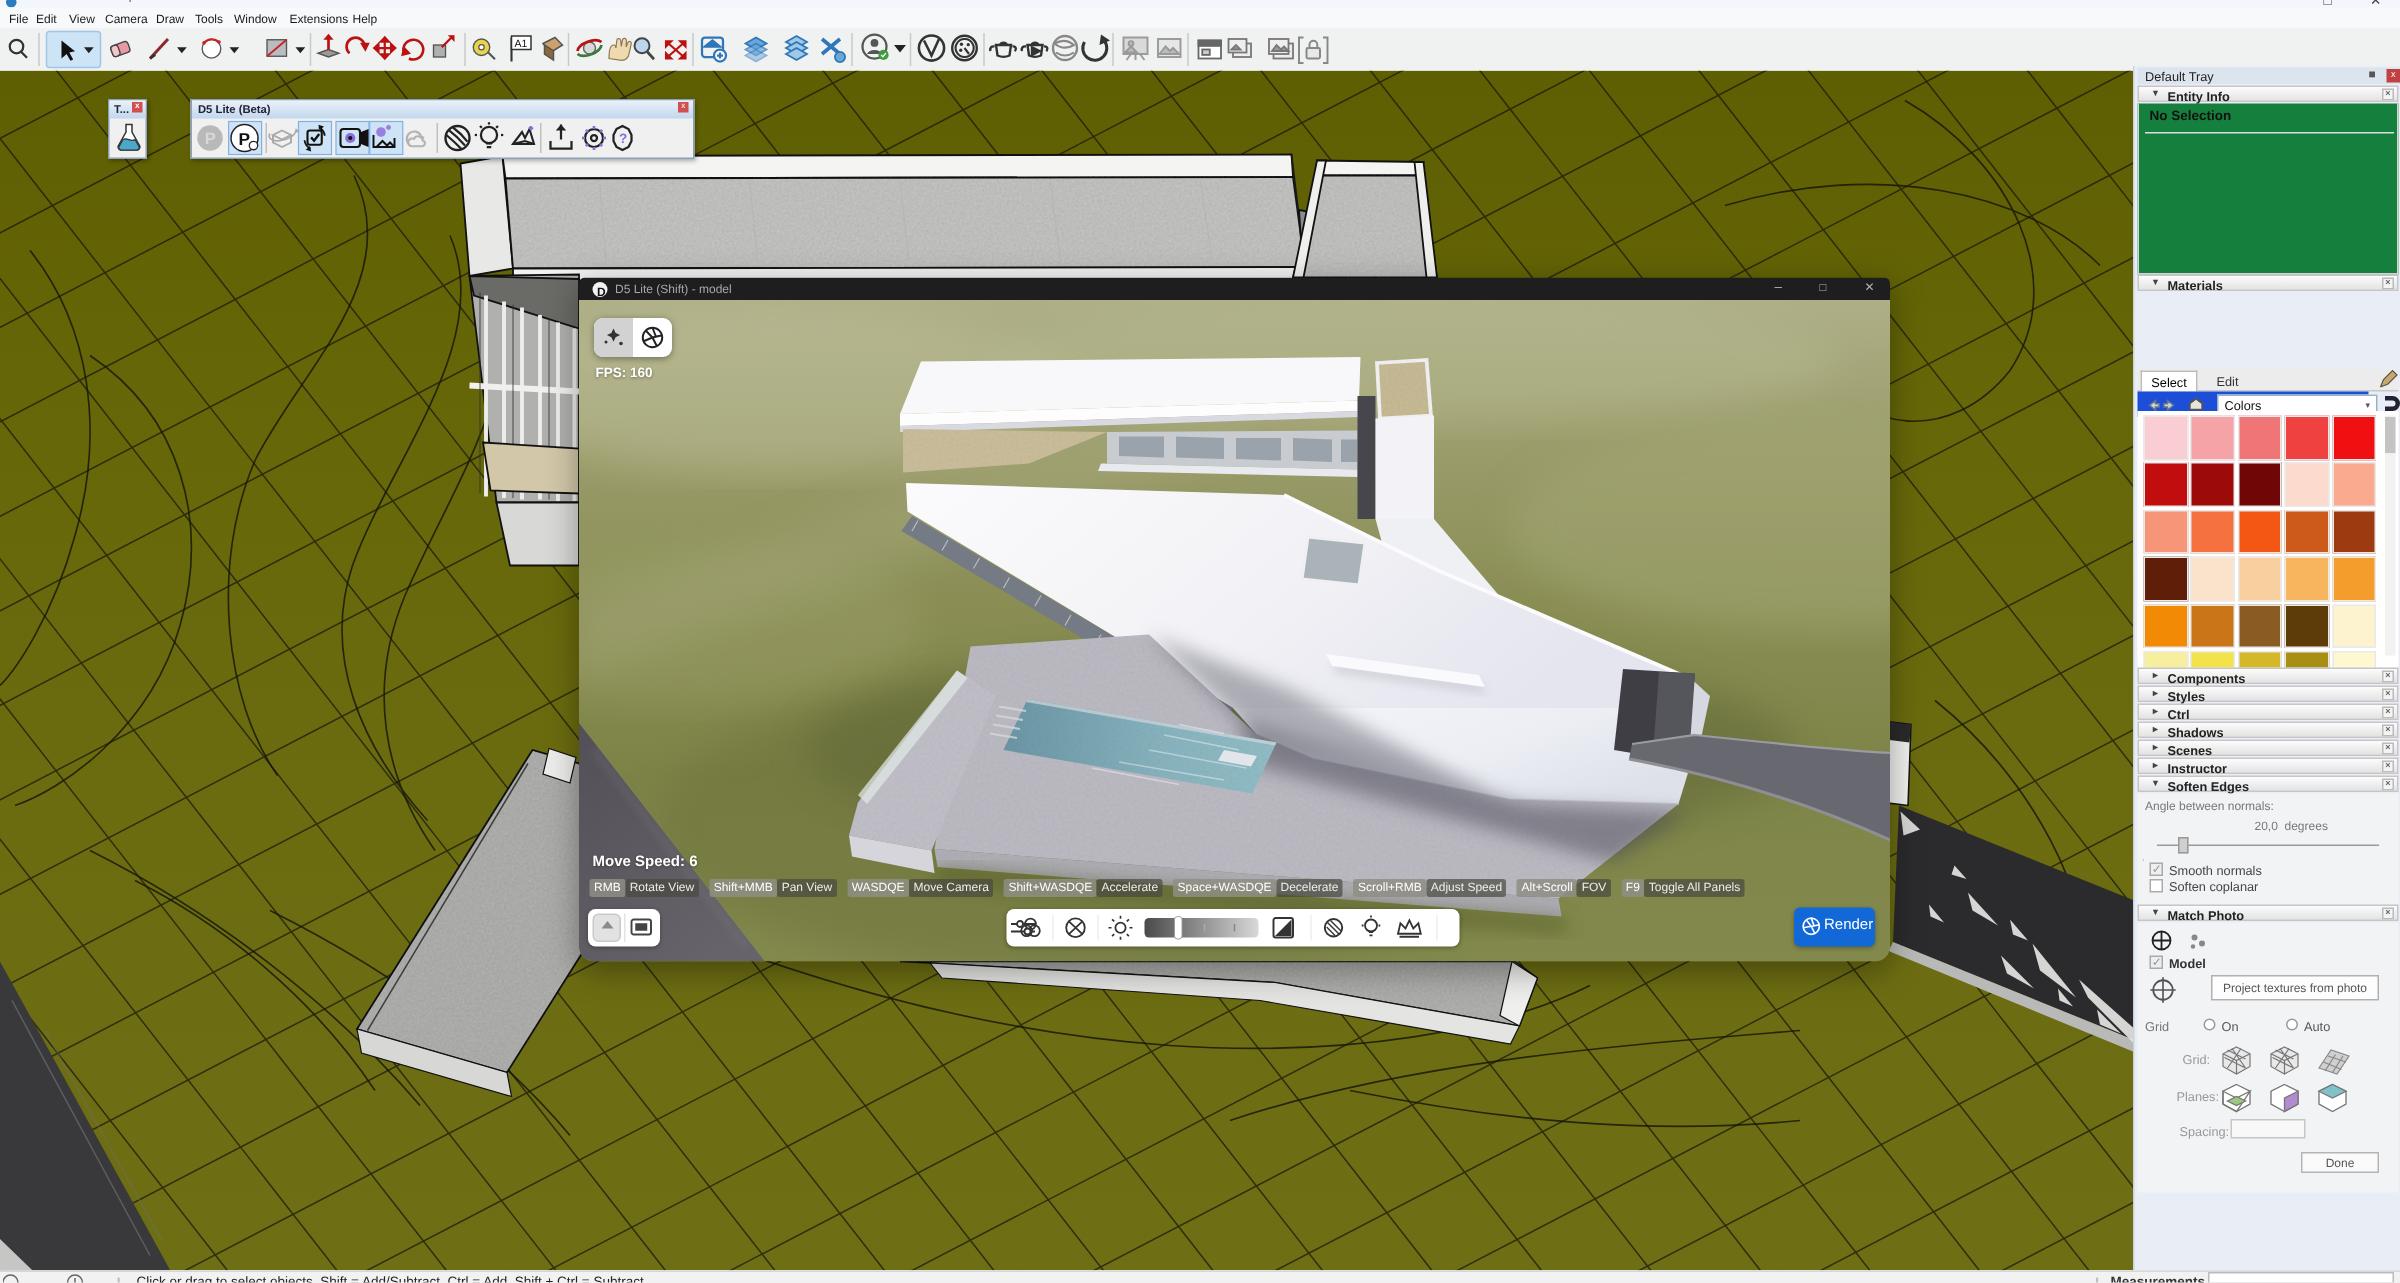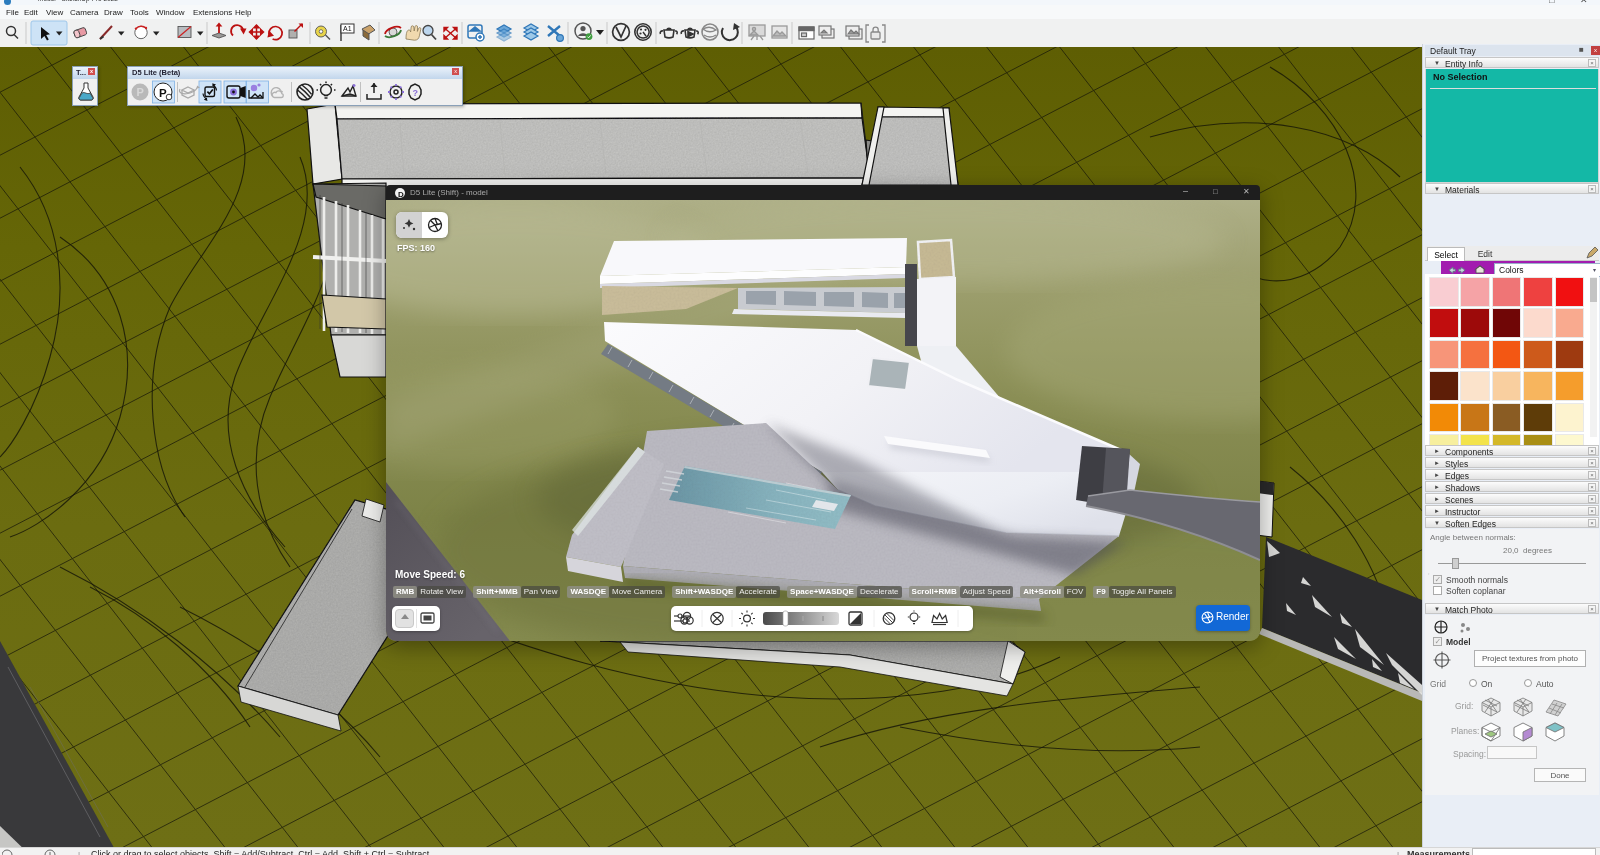--- a/index.html
+++ b/index.html
@@ -4,26 +4,26 @@
 *{margin:0;padding:0;box-sizing:border-box}
 html,body{width:1600px;height:855px;overflow:hidden;font-family:"Liberation Sans",sans-serif;background:#f0f1f1}
 .abs{position:absolute}
 #titlebar{position:absolute;left:0;top:0;width:1600px;height:5px;background:#f3f7fb;overflow:hidden}
 #menubar{position:absolute;left:0;top:5px;width:1600px;height:14px;background:#f7f9fa;font-size:8px;color:#1a1a1a}
 #menubar span{position:absolute;top:3px}
 #toolbar{position:absolute;left:0;top:19px;width:1600px;height:28px;background:#f0f1f1}
 #viewport{position:absolute;left:0;top:47px;width:1422px;height:800px;overflow:hidden}
 #tray{position:absolute;left:1422px;top:44px;width:178px;height:803px;background:#e9eef6;font-family:"Liberation Sans",sans-serif;overflow:hidden;border-left:1px solid #cdd2da}
 #statusbar{position:absolute;left:0;top:847px;width:1600px;height:8px;background:#f2f2f2;border-top:1px solid #d6d6d6;overflow:hidden}
-.hdr{position:absolute;left:2px;height:11px;background:linear-gradient(#fcfcfc,#e3e3e3);border:1px solid #c6c6c6;font-size:8.5px;font-weight:normal;color:#222;width:174px}
+.hdr{position:absolute;left:2px;height:11px;background:linear-gradient(#fcfcfc,#e3e3e3);border:1px solid #c6c6c6;font-size:8.5px;font-weight:bold;color:#222;width:174px}
 .hdr .tri{position:absolute;left:8px;top:2px;font-size:6px;color:#444}
 .hdr .ttl{position:absolute;left:19px;top:0.5px}
 .hdr .xx{position:absolute;right:2px;top:1px;width:8px;height:8px;border:1px solid #bbb;background:#f4f4f4;font-size:6px;color:#666;text-align:center;line-height:7px}
 .chip{display:inline-block;border-radius:2px;font-size:8px;padding:1px 3px 2px 3px;color:#fff;vertical-align:top}
-.chipk{background:rgba(142,142,132,0.85);font-weight:bold}
+.chipk{background:rgba(142,142,132,0.85);font-weight:normal}
 .chipd{background:rgba(72,72,64,0.70);color:#ededeb}
 </style></head><body>
 
 <div id="titlebar">
  <div class="abs" style="left:4px;top:-2.5px;width:7px;height:7px;border-radius:50%;background:#2b7cbd"></div>
  <div class="abs" style="left:38px;top:-5px;font-size:6.5px;color:#333">model - SketchUp Pro 2022</div>
  <div class="abs" style="left:1549px;top:-5px;font-size:9px;color:#444">□</div>
  <div class="abs" style="left:1580px;top:-5px;font-size:9px;color:#444">✕</div>
 </div>
 <div id="menubar">
@@ -721,37 +721,37 @@
     <div class="abs" style="left:2px;top:1px;width:176px;height:11px;background:#dce4ee;font-size:8.5px;color:#222">
       <span style="position:absolute;left:5px;top:0.5px">Default Tray</span>
       <span style="position:absolute;left:154px;top:0px;font-size:8px;color:#555">■</span>
       <span style="position:absolute;left:166px;top:0.5px;width:9px;height:9px;background:#c24040;color:#fff;font-size:6px;text-align:center;line-height:9px">x</span>
     </div>
     <div class="hdr" style="top:13px">
       <span class="tri">▼</span>
       <span class="ttl">Entity Info</span>
       <span class="xx">×</span>
     </div>
-    <div class="abs" style="left:2px;top:25px;width:174px;height:114px;background:#14b8a6;border:1px solid #d4d4d4;border-top:none">
+    <div class="abs" style="left:2px;top:25px;width:174px;height:114px;background:#15803d;border:1px solid #d4d4d4;border-top:none">
       <span style="position:absolute;left:7px;top:3px;font-size:9px;font-weight:bold;color:#111">No Selection</span>
       <div style="position:absolute;left:4px;top:19px;width:166px;height:1px;background:#ddd"></div>
     </div>
     <div class="hdr" style="top:139px">
       <span class="tri">▼</span>
       <span class="ttl">Materials</span>
       <span class="xx">×</span>
     </div>
     <div class="abs" style="left:2px;top:202px;width:174px;height:15px;background:#ececec;border-bottom:1px solid #c9c9c9">
       <div class="abs" style="left:2px;top:1px;width:38px;height:14px;background:#fff;border:1px solid #bbb;border-bottom:none;font-size:8.5px;text-align:center;padding-top:1.5px">Select</div>
       <div class="abs" style="left:42px;top:3px;width:36px;height:12px;font-size:8.5px;text-align:center;color:#333">Edit</div>
       <svg width="14" height="14" style="position:absolute;left:160px;top:0">
         <path d="M2,12 l2,-5 6,-6 3,3 -6,6 -5,2" fill="#c9a96a" stroke="#555" stroke-width="0.8"></path>
       </svg>
     </div>
-    <div class="abs" style="left:18px;top:217px;width:154px;height:17px;background:#a21caf">
+    <div class="abs" style="left:2px;top:217px;width:154px;height:17px;background:#1d4ed8">
       <svg width="50" height="16" style="position:absolute;left:4px;top:1px">
         <g stroke="#667788" stroke-width="1" fill="#c8d4de">
           <path d="M8,5 l-4,3.2 4,3.2 v-2.1 h2.4 v-2.2 H8 z"></path>
           <path d="M16,5 l4,3.2 -4,3.2 v-2.1 h-2.4 v-2.2 h2.4 z"></path>
         </g>
         <g stroke="#555" fill="#e8e4da" stroke-width="0.9">
           <path d="M31,11 v-4 l4,-3 4,3 v4 z"></path>
           <path d="M29.6,7.8 l5.4,-4.2 5.4,4.2" fill="none"></path>
         </g>
       </svg>
@@ -799,21 +799,21 @@
       <span class="ttl">Components</span>
       <span class="xx">×</span>
     </div>
     <div class="hdr" style="top:413px">
       <span class="tri">►</span>
       <span class="ttl">Styles</span>
       <span class="xx">×</span>
     </div>
     <div class="hdr" style="top:425px">
       <span class="tri">►</span>
-      <span class="ttl">Edges</span>
+      <span class="ttl">Ctrl</span>
       <span class="xx">×</span>
     </div>
     <div class="hdr" style="top:437px">
       <span class="tri">►</span>
       <span class="ttl">Shadows</span>
       <span class="xx">×</span>
     </div>
     <div class="hdr" style="top:449px">
       <span class="tri">►</span>
       <span class="ttl">Scenes</span>

